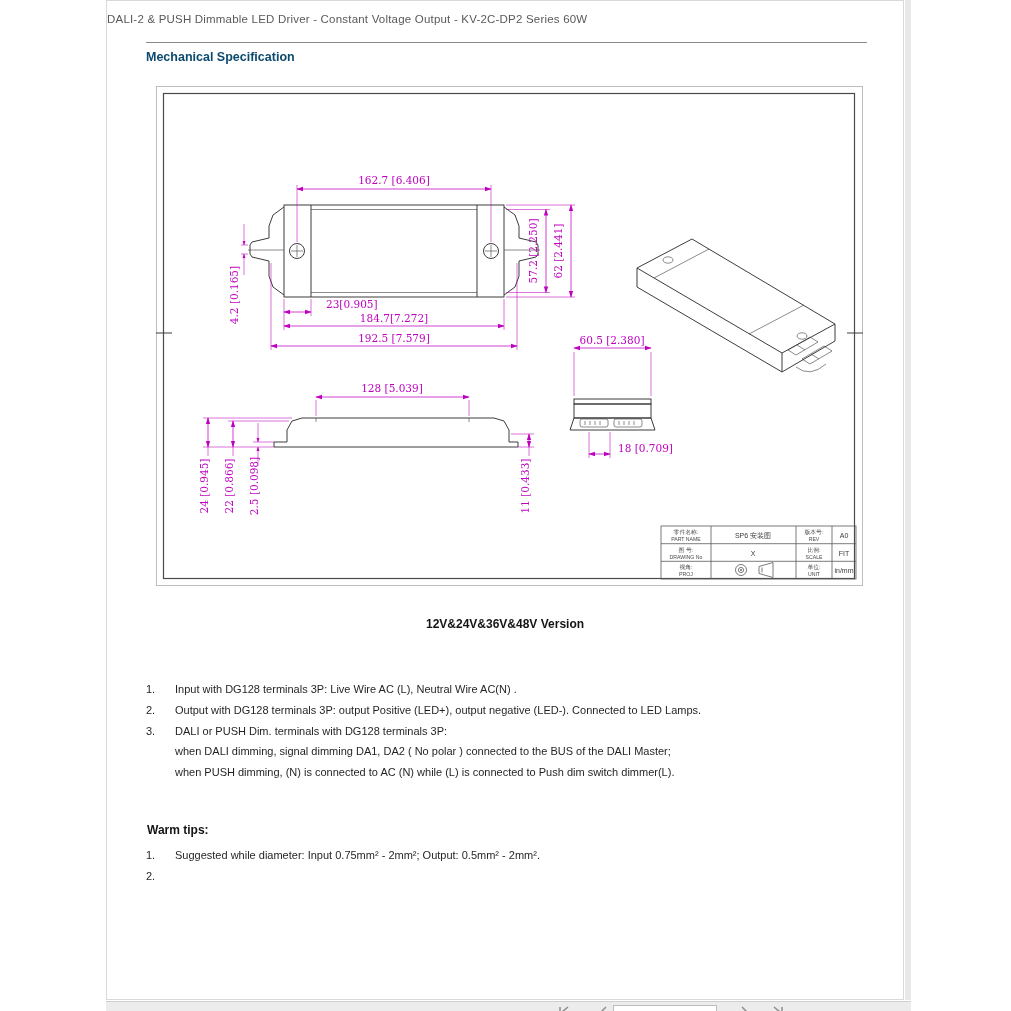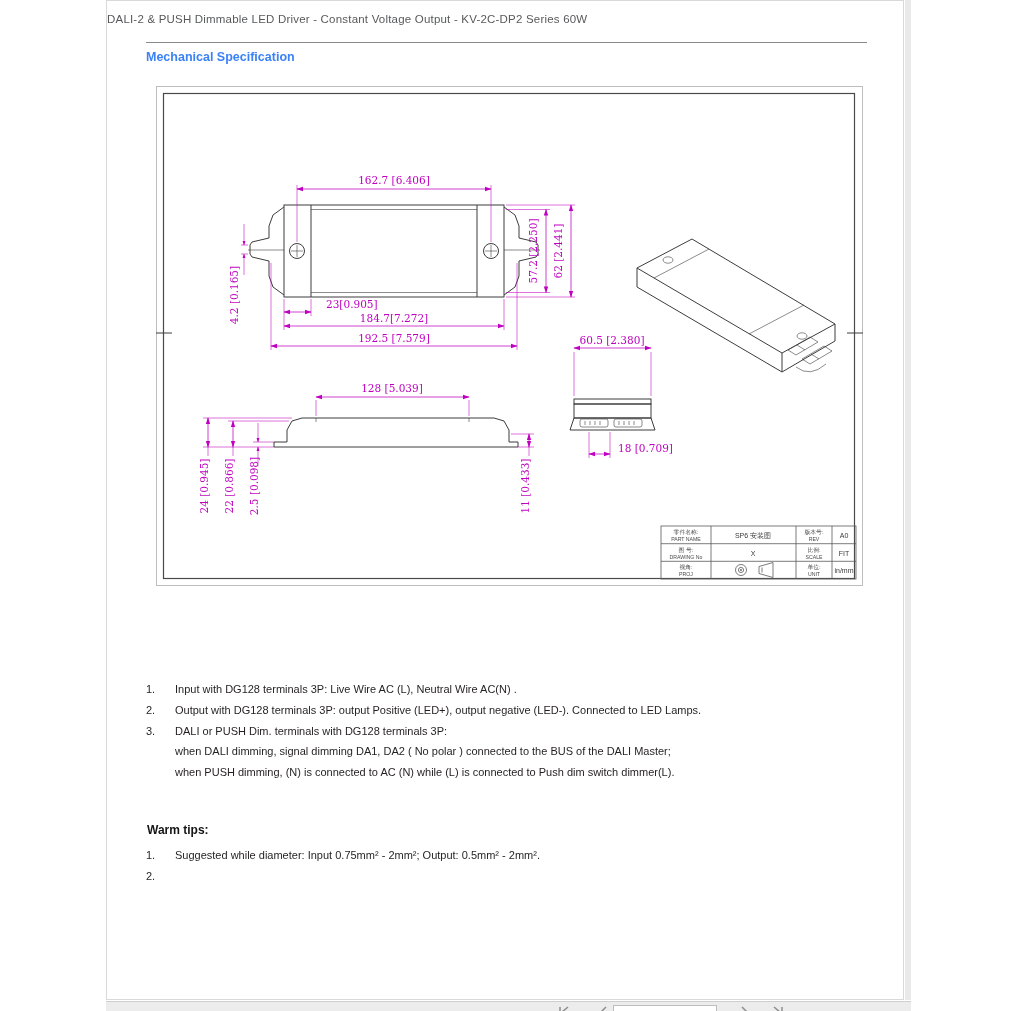--- a/index.html
+++ b/index.html
@@ -4,21 +4,21 @@
 <style>
   html,body{margin:0;padding:0;background:#ffffff;}
   .canvas{position:relative;width:1011px;height:1011px;overflow:hidden;background:#ffffff;
           font-family:"Liberation Sans",sans-serif;}
   .page{position:absolute;left:106px;top:0;width:798px;height:1000px;background:#ffffff;
         border:1px solid #d9d9d9;box-sizing:border-box;}
   .shadow-band{position:absolute;left:905px;top:0;width:6px;height:1000px;background:#e9e9e9;}
   .header-title{position:absolute;left:0;top:12px;width:100%;text-align:left;
         font-size:11.5px;font-weight:normal;color:#58595b;letter-spacing:.2px;}
   .divider{position:absolute;left:39px;top:41px;width:721px;border-top:1px solid #8a8a8a;}
-  .section-heading{position:absolute;left:39px;top:49px;font-size:12.5px;font-weight:bold;color:#3b82f6;}
+  .section-heading{position:absolute;left:39px;top:49px;font-size:12.5px;font-weight:bold;color:#0c4a6e;}
   .drawing-wrap{position:absolute;left:49px;top:85px;width:707px;height:400px;}
   .version-label{position:absolute;left:0;top:616px;width:100%;text-align:center;
         font-size:12px;font-weight:bold;color:#141414;}
   .notes{position:absolute;left:39px;top:678px;width:720px;font-size:11px;color:#231f20;line-height:20.8px;}
   .note-row{display:flex;}
   .note-num{width:29px;flex:0 0 29px;}
   .note-cont{padding-left:29px;}
   .warm-heading{position:absolute;left:40px;top:822px;font-size:12px;font-weight:bold;color:#141414;}
   .tips{position:absolute;left:39px;top:844px;width:720px;font-size:11px;color:#231f20;line-height:20.5px;}
   .toolbar{position:absolute;left:106px;top:1001px;width:805px;height:30px;background:#ececec;
@@ -234,20 +234,21 @@
             <path d="M603,480.5 L617,476.5 L617,491.5 L603,487.5 Z" class="tb-line"></path>
             <line x1="606" y1="481.5" x2="606" y2="486.5" class="tb-line"></line>
           </g>
           <text x="658" y="483" class="tb-cn">单位:</text>
           <text x="658" y="490" class="tb-en">UNIT</text>
           <text x="688" y="487" class="tb-val">in/mm</text>
         </g>
       </svg>
     </div>
 
+    <div class="version-label">12V&amp;24V&amp;36V&amp;48V Version</div>
 
     <div class="notes">
       <div class="note-row">
         <span class="note-num">1.</span>
         <span>Input with DG128 terminals 3P: Live Wire AC (L), Neutral Wire AC(N) .</span>
       </div>
       <div class="note-row">
         <span class="note-num">2.</span>
         <span>Output with DG128 terminals 3P: output Positive (LED+), output negative (LED-). Connected to LED Lamps.</span>
       </div>

